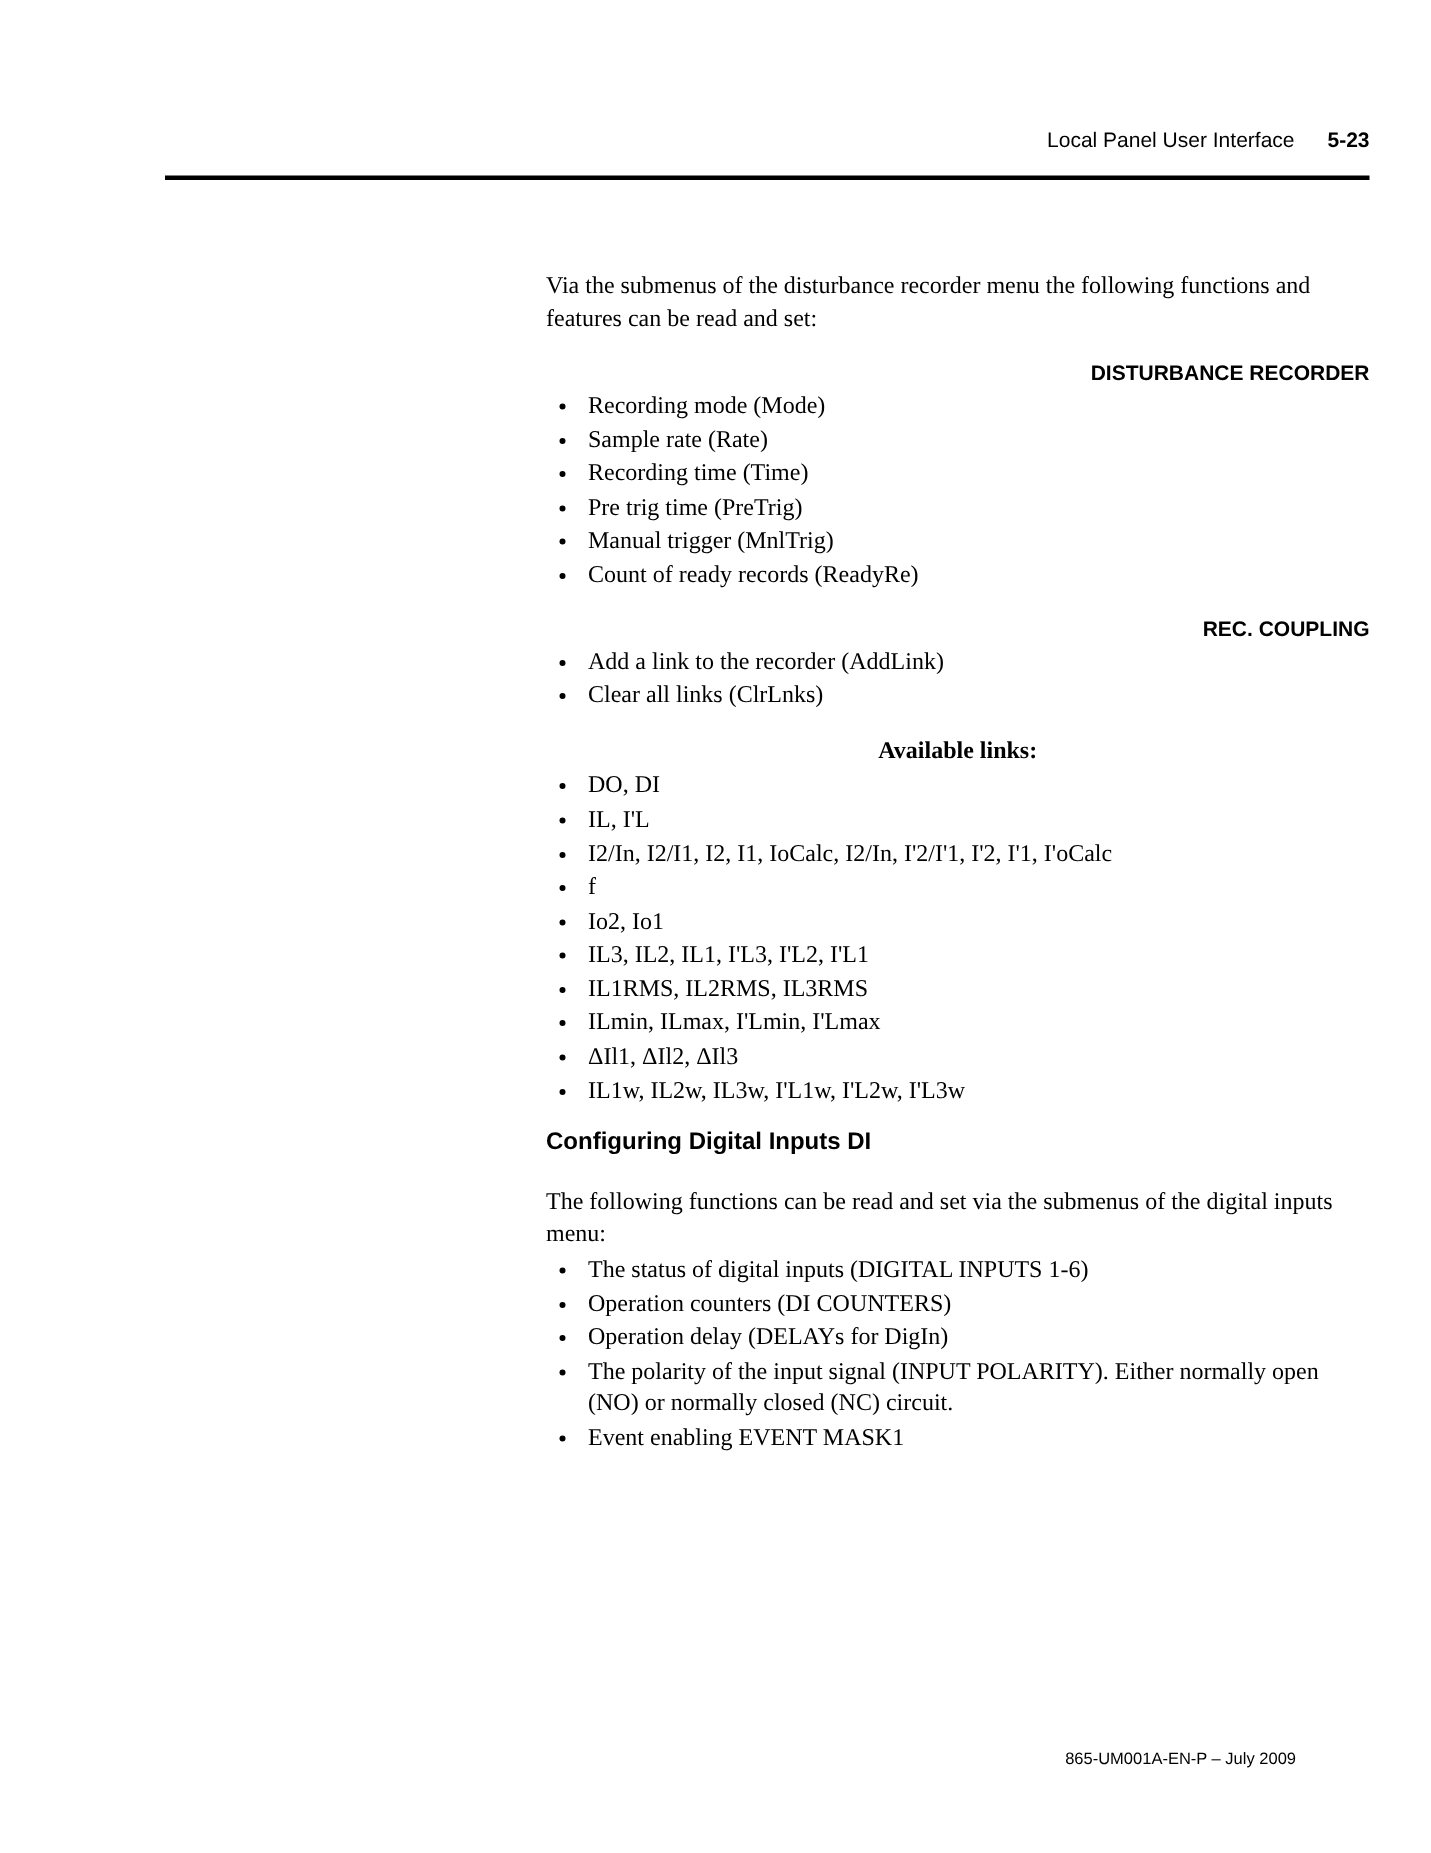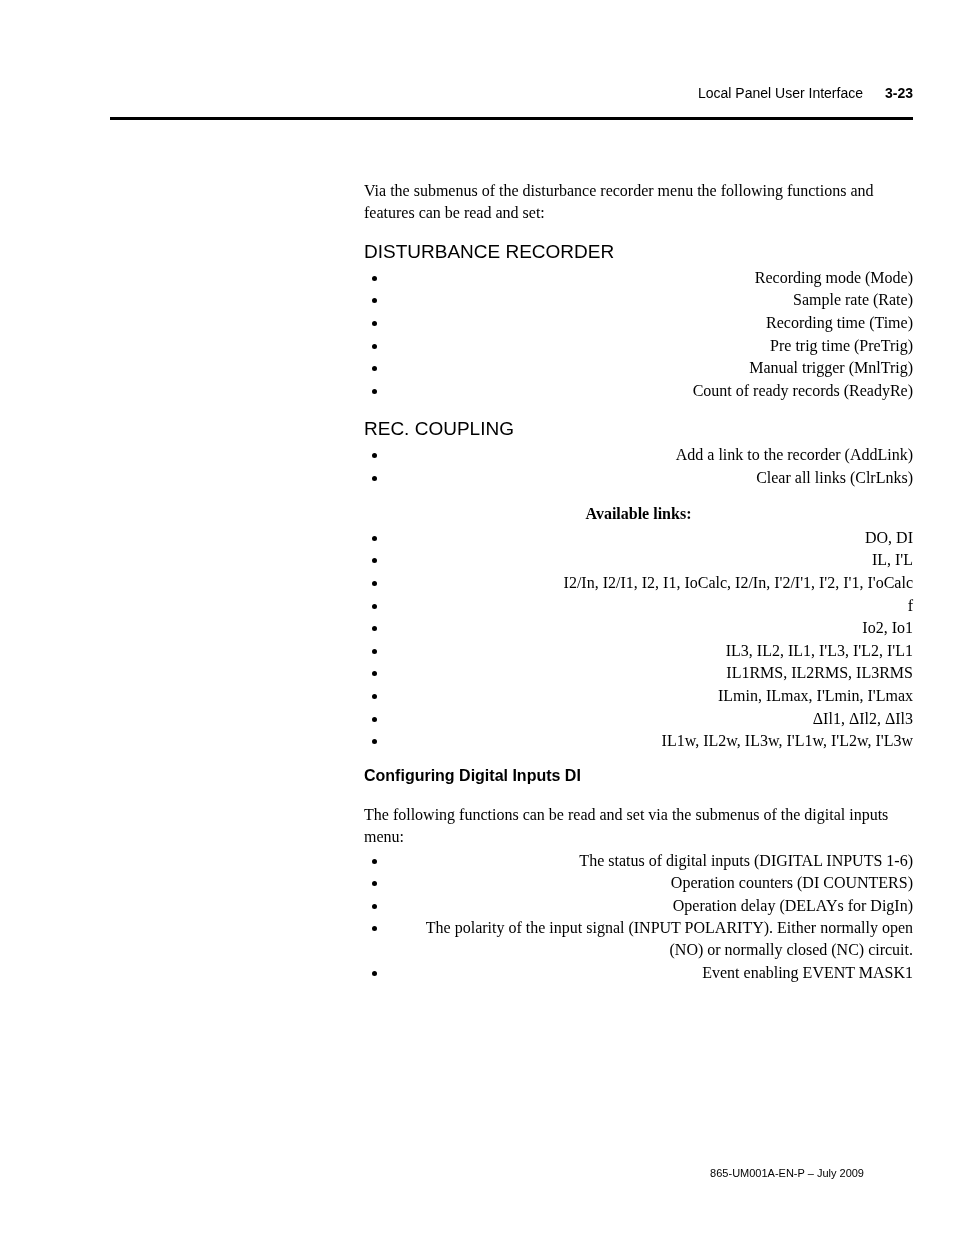--- a/index.html
+++ b/index.html
@@ -54,56 +54,56 @@
     font-family: Arial, Helvetica, sans-serif;
     font-weight: bold;
     font-size: 16px;
     margin: 0 0 18px 0;
   }
   .paragraph {
     margin: 0 0 16px 0;
   }
   .subhead {
     font-family: Arial, Helvetica, sans-serif;
-    font-weight: normal;
-    font-size: 19px;
+    font-weight: bold;
+    font-size: 14px;
     margin: 14px 0 2px 0;
+    text-align: right;
   }
   .serif-bold {
     font-family: "Times New Roman", Times, serif;
     font-weight: bold;
     font-size: 16px;
     margin: 14px 0 2px 0;
     text-align: center;
   }
   ul.doc-list {
     margin: 2px 0 12px 0;
     padding-left: 24px;
   }
   ul.doc-list li {
     margin: 0;
     padding: 0 0 1px 4px;
-    text-align: right;
   }
   .footer {
     position: absolute;
     bottom: 56px;
     right: 90px;
     font-family: Arial, Helvetica, sans-serif;
     font-size: 11px;
   }
 </style>
 </head>
 <body>
 
 <div class="page">
 
   <div class="header-row">
     <span class="header-title">Local Panel User Interface</span>
-    <span class="header-page">3-23</span>
+    <span class="header-page">5-23</span>
   </div>
   <hr class="thick-rule">
 
   <div class="content">
 
 
     <p class="paragraph">Via the submenus of the disturbance recorder menu the following functions and features can be read and set:</p>
 
     <div class="subhead">DISTURBANCE RECORDER</div>
     <ul class="doc-list">

